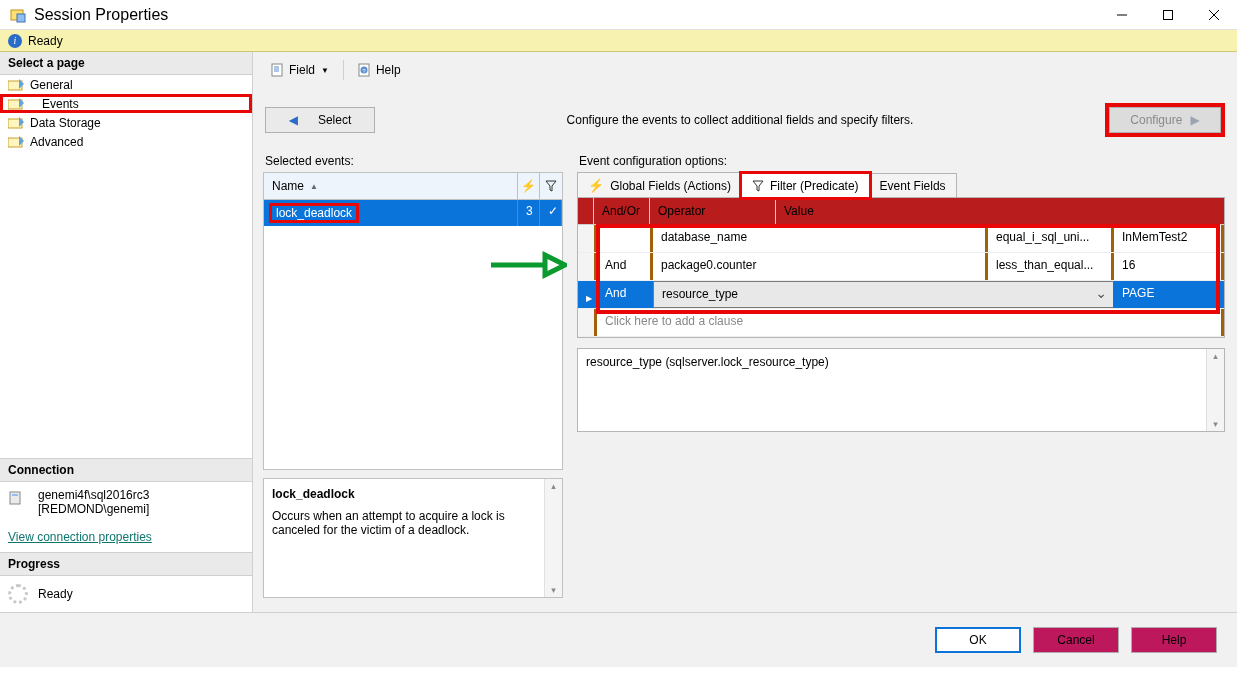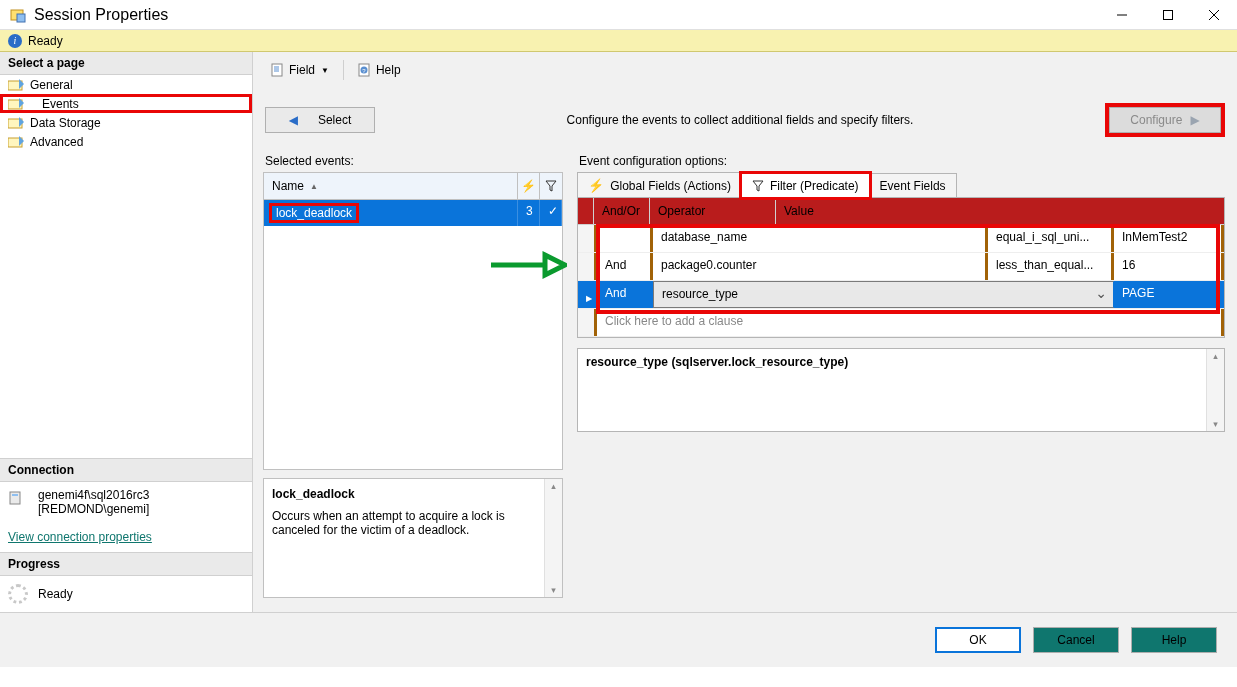--- a/index.html
+++ b/index.html
@@ -109,27 +109,27 @@
   .prow.selected .pc-gutter::before{ content:"▶"; color:#fff; font-size:8px; display:block; text-align:center; padding-top:8px;}
   .prow.selected .pc-field{ background:#e8e8e8; color:#000; border:1px solid #7a7a7a;}
   .prow.selected .pc-field::after{ content:"⌄"; position:absolute; right:6px; top:3px; color:#555; font-size:14px;}
   .prow.selected .pc{ border-right-color:#0a74da;}
   .prow .placeholder { color:#888; }
   .pred-redbox { position:absolute; border:4px solid #e90606; top:26px; left:18px; right:4px; height:90px; pointer-events:none;}
 
   .arrow-hint { position:absolute; left:-90px; top:100px; }
 
   .type-desc { border:1px solid #b5b5b5; background:#fff; margin-top:10px; height:84px; display:flex;}
-  .type-desc .c { flex:1; padding:6px 8px; font-weight:700;}
+  .type-desc .c { flex:1; padding:6px 8px; font-weight:400;}
   .type-desc .scr { width:18px; border-left:1px solid #e0e0e0; background:#f4f4f4; display:flex; flex-direction:column; justify-content:space-between; align-items:center; color:#888;}
   .type-desc .scr span{ font-size:9px; padding:2px 0;}
 
   
   .footer { height:55px; border-top:1px solid #d0d0d0; background:#f1f1f1; display:flex; align-items:center; justify-content:flex-end; padding-right:20px; gap:12px;}
-  .btn { width:86px; height:26px; background:#0f766e; border:1px solid #adadad; display:flex; align-items:center; justify-content:center; cursor:pointer;}
+  .btn { width:86px; height:26px; background:#be185d; border:1px solid #adadad; display:flex; align-items:center; justify-content:center; cursor:pointer;}
   .btn.primary { border:2px solid #0a74da; background:#fff;}
 
   
   svg { display:block; }
 </style>
 </head>
 <body>
 
 <div class="titlebar">
   <span class="app-icon">

